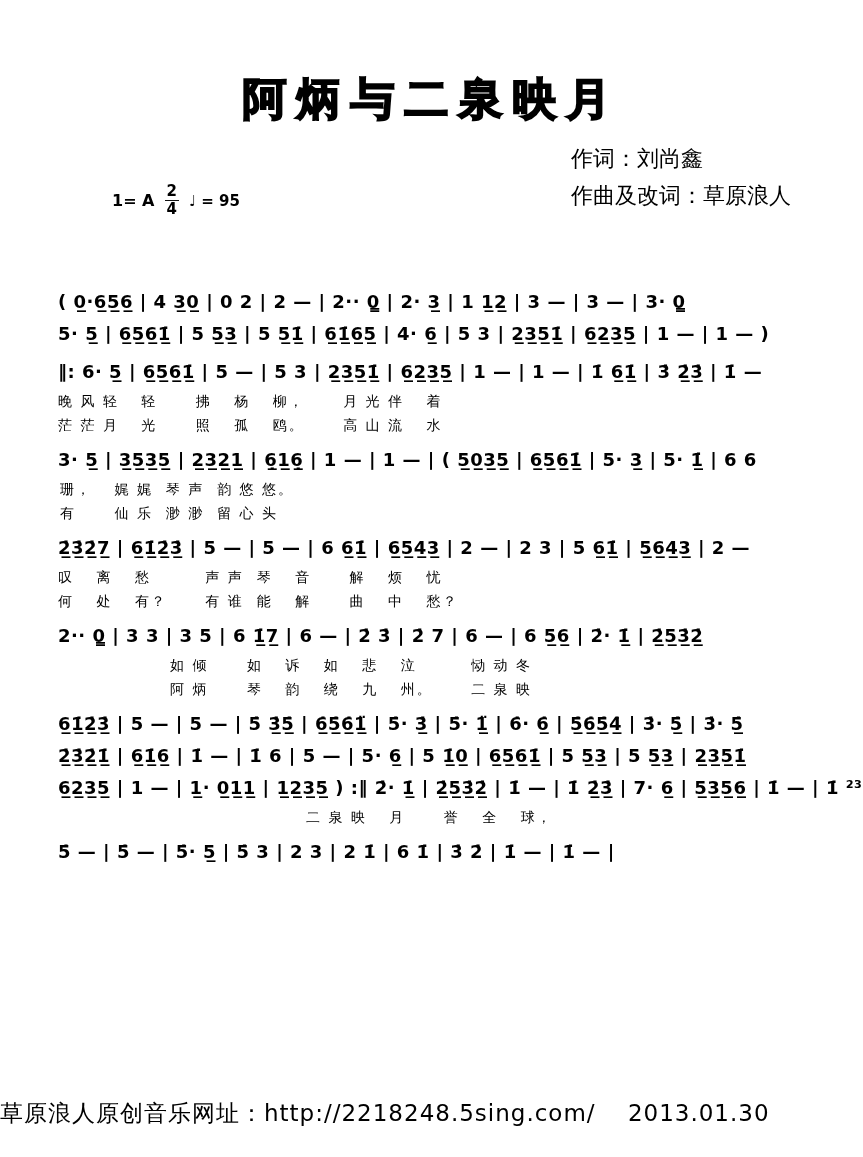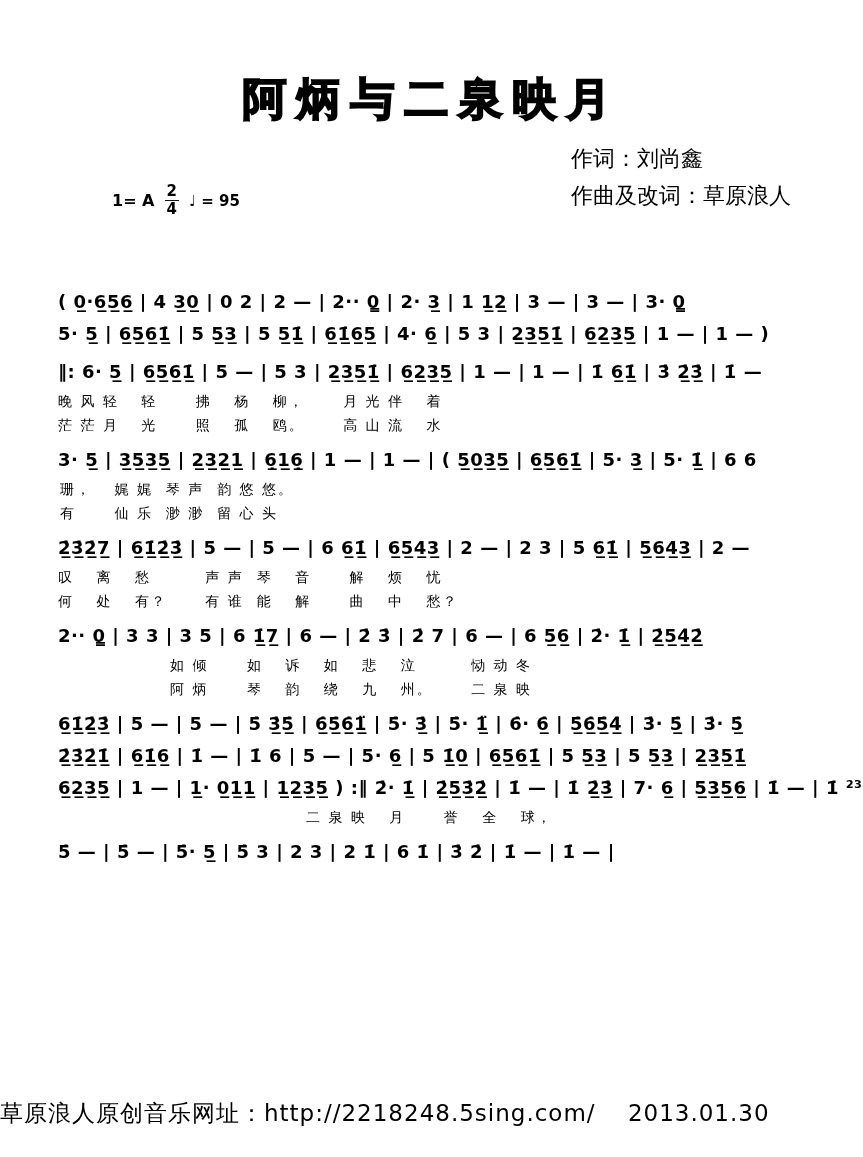--- a/index.html
+++ b/index.html
@@ -124,21 +124,21 @@
     </div>
 
 
     <div class="sys">
       <div class="music">2̲̇3̲̇2̲̇7̲ | 6̲1̲̇2̲̇3̲̇ | 5 — | 5 — | 6 6̲1̲̇ | 6̲5̲4̲3̲ | 2 — | 2 3 | 5 6̲1̲̇ | 5̲6̲4̲3̲ | 2 —</div>
       <div class="lyrics">叹　 离　 愁　　　 声 声  琴　 音　　 解　 烦　 忧</div>
       <div class="lyrics">何　 处　 有？　　 有 谁  能　 解　　 曲　 中　 愁？</div>
     </div>
 
     <div class="sys ml-s8">
-      <div class="music">2·· 0̳ | 3 3 | 3 5 | 6 1̲̇7̲ | 6 — | 2̇ 3̇ | 2̇ 7 | 6 — | 6 5̲6̲ | 2̇· 1̲̇ | 2̲̇5̲4̲̇2̲̇</div>
+      <div class="music">2·· 0̳ | 3 3 | 3 5 | 6 1̲̇7̲ | 6 — | 2̇ 3̇ | 2̇ 7 | 6 — | 6 5̲6̲ | 2̇· 1̲̇ | 2̲̇5̲3̲̇2̲̇</div>
       <div class="lyrics">如 倾　　 如　 诉　 如　 悲　 泣　　　 恸 动 冬</div>
       <div class="lyrics">阿 炳　　 琴　 韵　 绕　 九　 州。　　 二 泉 映</div>
     </div>
 
 
     <div class="sys tight">
       <div class="music">6̲1̲̇2̲̇3̲̇ | 5 — | 5 — | 5̇ 3̲̇5̲̇ | 6̲̇5̲̇6̲̇1̲̈ | 5̇· 3̲̇ | 5̇· 1̲̈ | 6̇· 6̲̇ | 5̲̇6̲̇5̲̇4̲̇ | 3̇· 5̲̇ | 3̇· 5̲̇</div>
     </div>
 
     <div class="sys tight">

